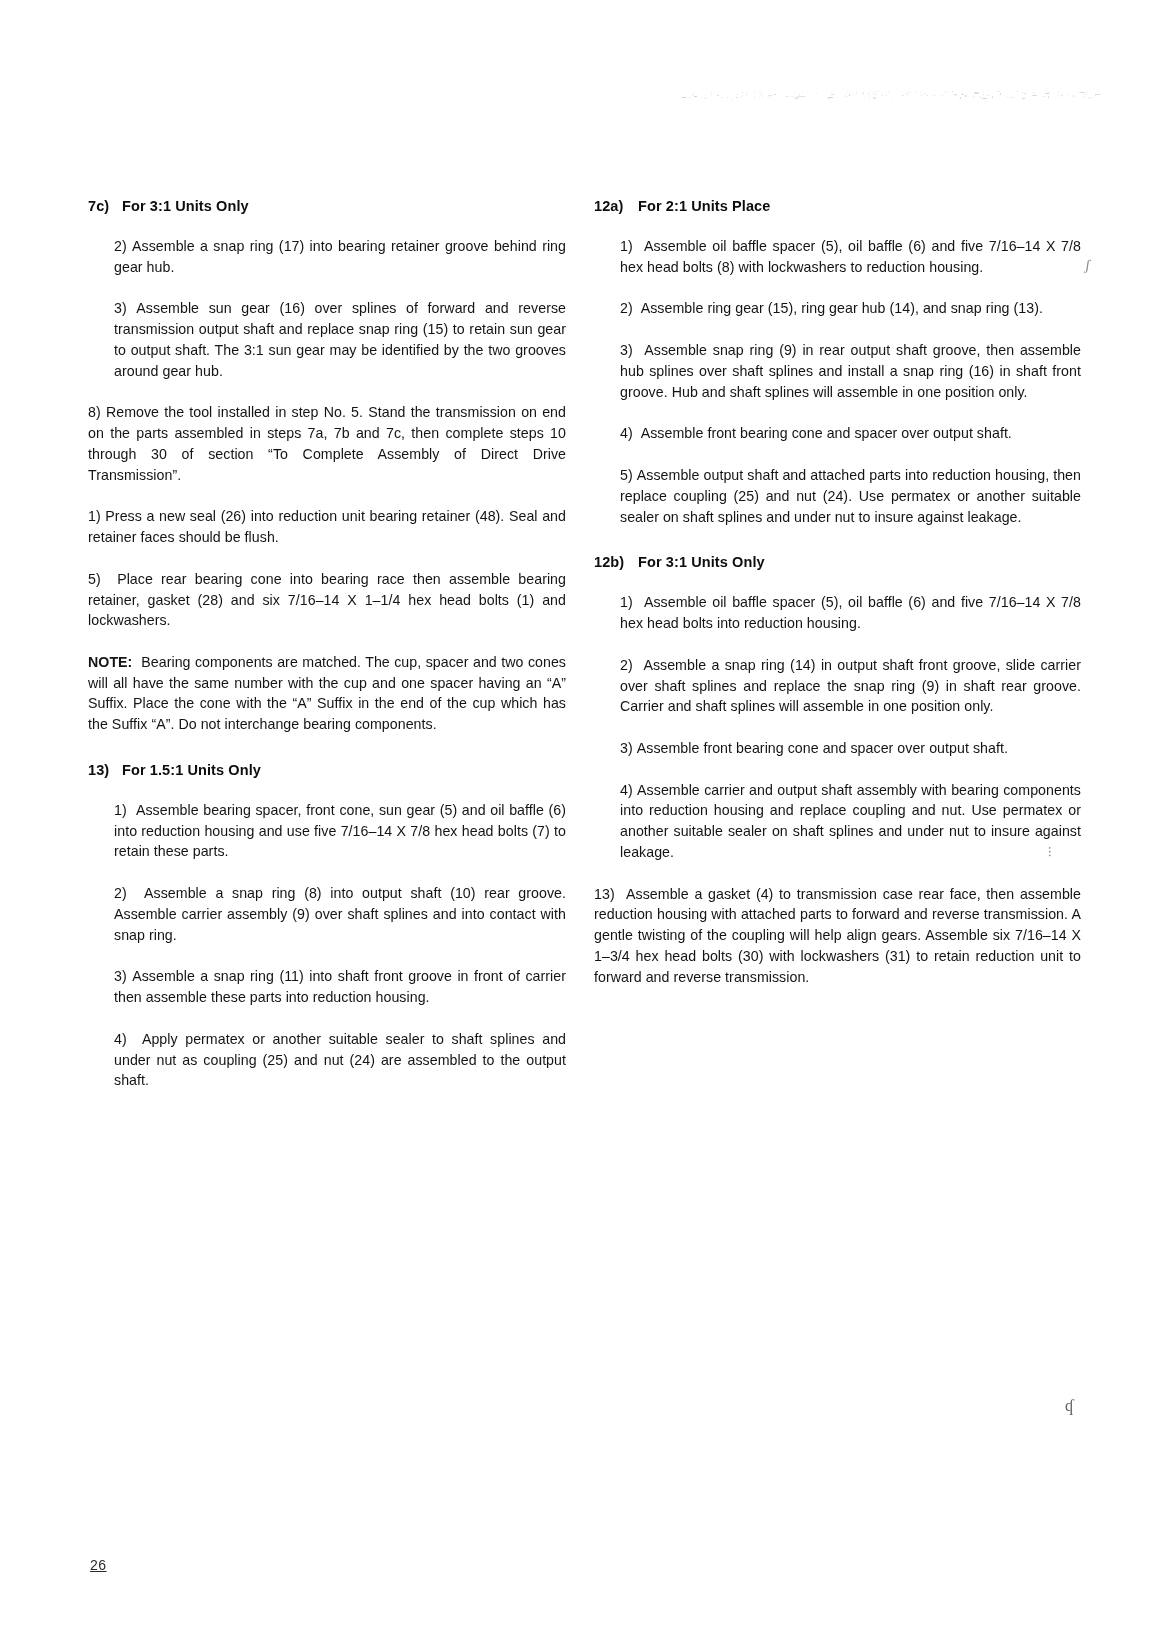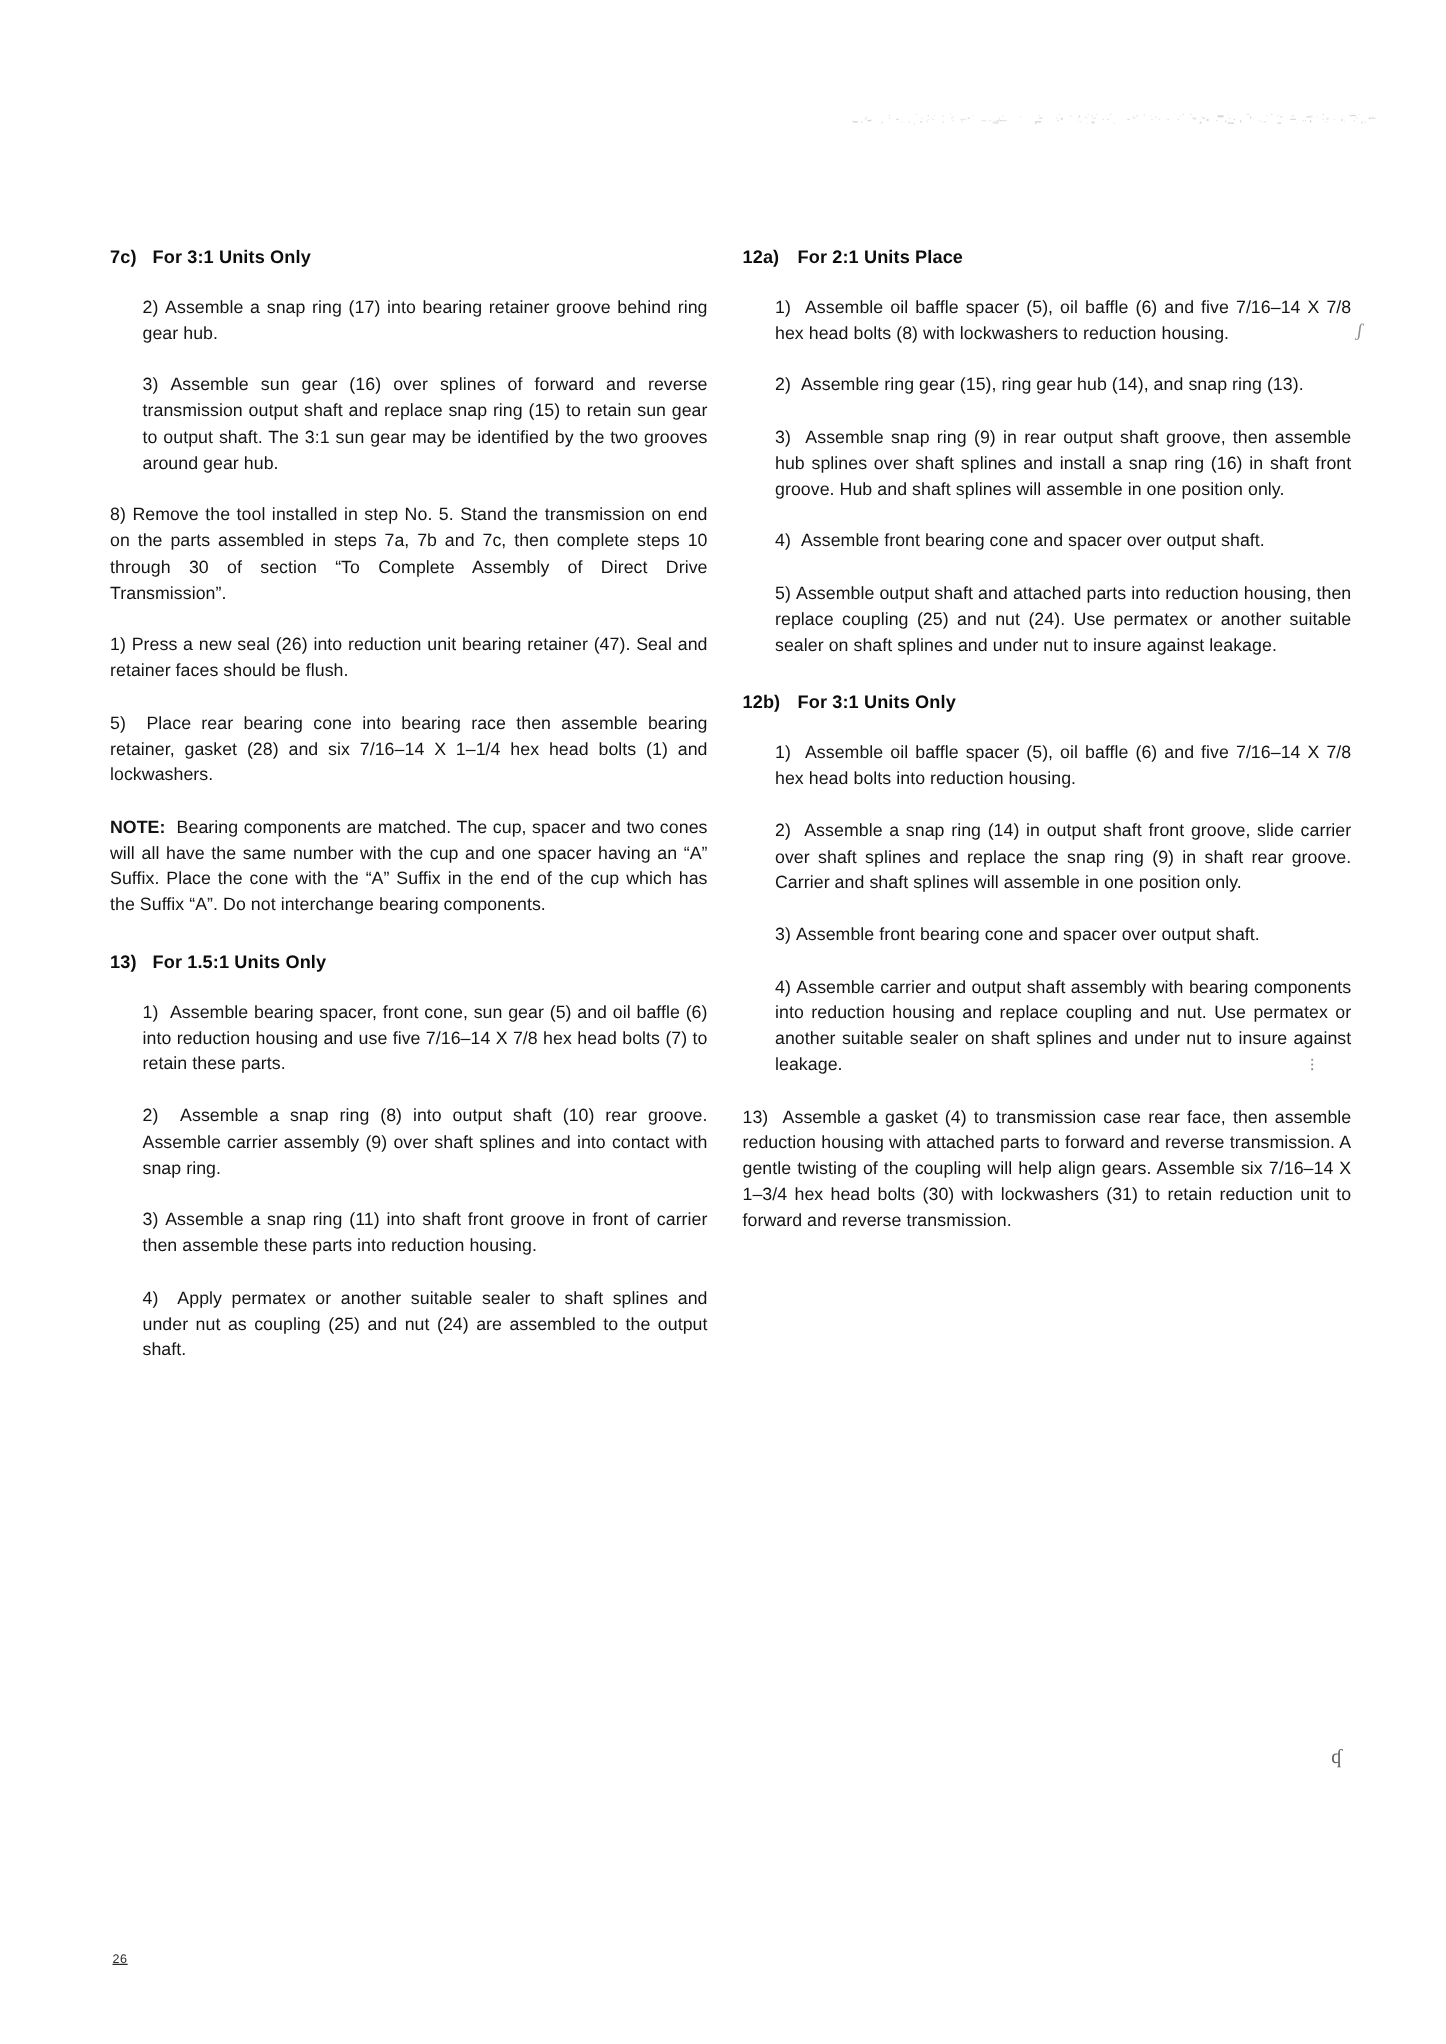--- a/index.html
+++ b/index.html
@@ -97,21 +97,21 @@
   .lead.b { font-weight: bold; }
 
   
   .gap-sm { height: 6px; }
 
   
   .page-number {
     position: absolute;
     left: 90px;
     bottom: 62px;
-    font-size: 10px;
+    font-size: 14px;
     color: #2b2b2b;
     letter-spacing: .5px;
     text-decoration: underline;
   }
 </style>
 </head>
 <body>
 
 <div id="page">
 
@@ -281,21 +281,21 @@
       </div>
 
 
       <p class="para indent"><span class="lead">2)</span>&nbsp;<span>Assemble a snap ring (17) into bearing retainer groove behind ring gear hub.</span></p>
 
       <p class="para indent"><span class="lead">3)</span>&nbsp;<span>Assemble sun gear (16) over splines of forward and reverse transmission output shaft and replace snap ring (15) to retain sun gear to output shaft.  The 3:1 sun gear may be identified by the two grooves around gear hub.</span></p>
 
       <p class="para"><span class="lead">8)</span>&nbsp;<span>Remove the tool installed in step No. 5. Stand the transmission on end on the parts assembled in steps 7a, 7b and 7c, then complete steps 10 through 30 of section “To Complete Assembly of Direct Drive Transmission”.</span></p>
 
 
-      <p class="para"><span class="lead">1)</span>&nbsp;<span>Press a new seal (26) into reduction unit bearing retainer (47).  Seal and retainer faces should be flush.</span></p>
+      <p class="para"><span class="lead">1)</span>&nbsp;<span>Press a new seal (26) into reduction unit bearing retainer (48).  Seal and retainer faces should be flush.</span></p>
 
       <p class="para"><span class="lead">5)</span>&nbsp;&nbsp;<span>Place rear bearing cone into bearing race then assemble bearing retainer, gasket (28) and six 7/16–14 X 1–1/4 hex head bolts (1) and lockwashers.</span></p>
 
       <p class="para"><span class="lead b">NOTE:</span>&nbsp;&nbsp;<span>Bearing components are matched.  The cup, spacer and two cones will all have the same number with the cup and one spacer having an “A” Suffix.  Place the cone with the “A” Suffix in the end of the cup which has the Suffix “A”.  Do not interchange bearing components.</span></p>
 
       <div class="gap-sm"></div>
 
       <div class="heading">
         <span class="num">13)</span><span>For 1.5:1 Units Only</span>
       </div>

